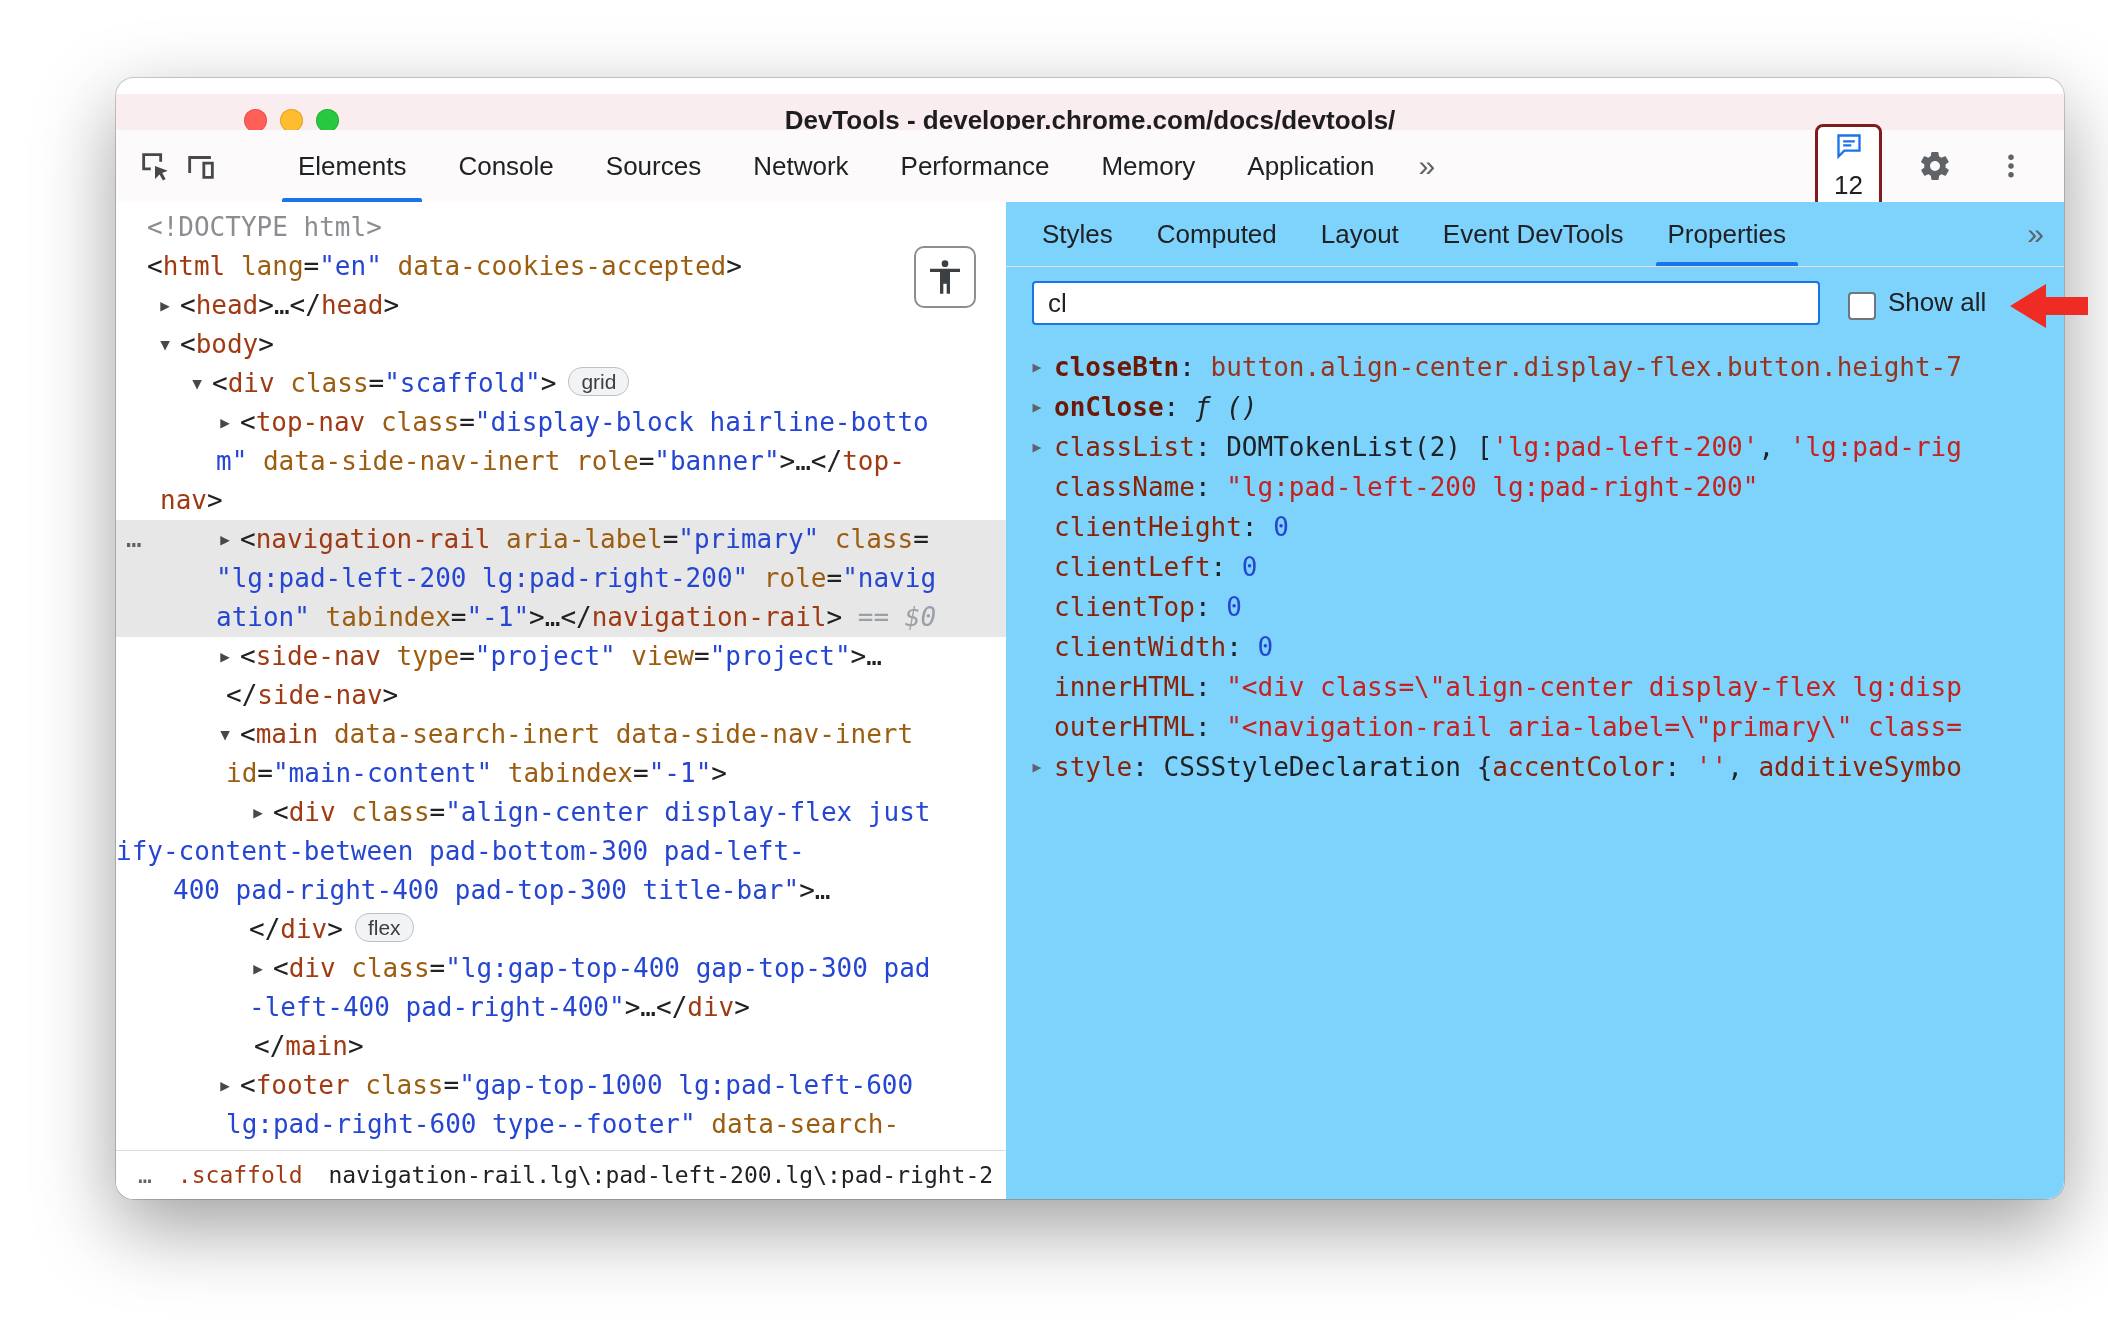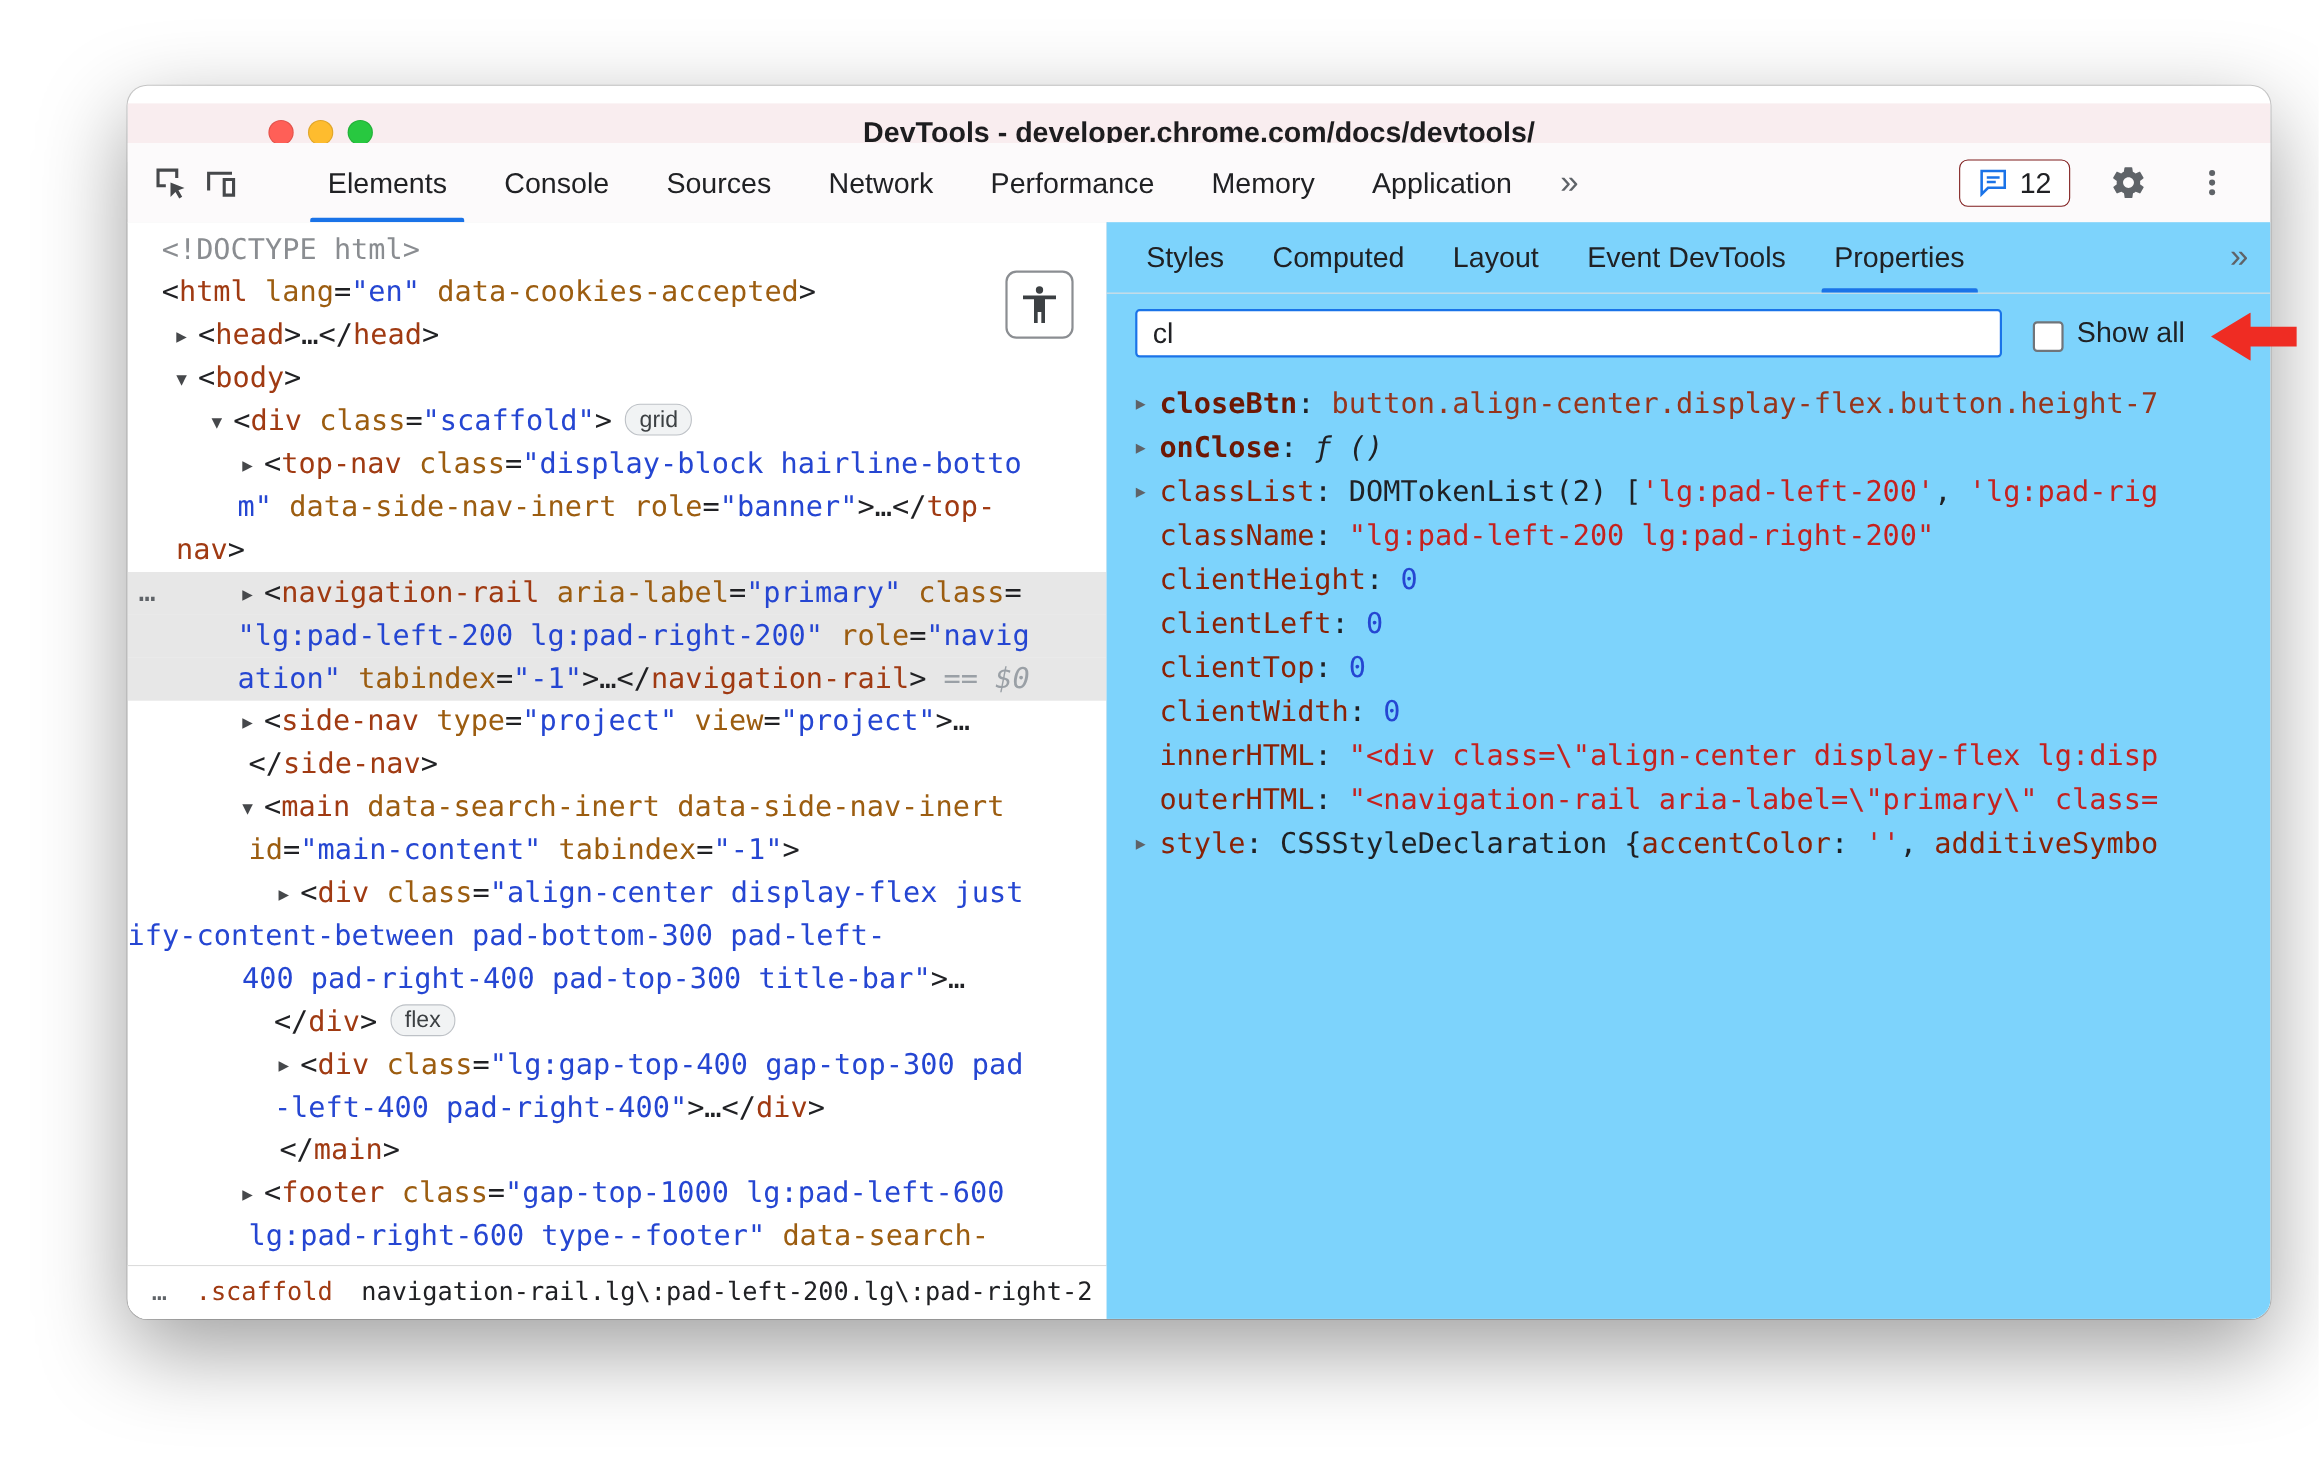--- a/index.html
+++ b/index.html
@@ -21,23 +21,23 @@
   .tbtn{border:none;background:transparent;padding:0;margin:0;display:flex;align-items:center;justify-content:center;
         width:46px;height:46px;cursor:pointer;}
   .tbtn:first-child{margin-left:16px;}
   .main-tabs{display:flex;height:72px;margin-left:48px;}
   .main-tab{position:relative;display:flex;align-items:center;height:100%;padding:0 26px;
             font-size:26px;color:#202124;cursor:pointer;white-space:nowrap;}
   .main-tab.selected::after{content:"";position:absolute;left:10px;right:10px;bottom:0;height:4px;
             background:#1a73e8;border-radius:2px 2px 0 0;}
   .more-chevron{font-size:30px;color:#5f6368;margin-left:18px;cursor:pointer;}
   .toolbar-right{position:absolute;right:30px;top:0;height:72px;display:flex;align-items:center;gap:30px;}
-  .issues-btn{display:flex;align-items:center;gap:10px;border:1px solid #7f1d1d;border-radius:8px;
+  .issues-btn{display:flex;align-items:center;gap:10px;border:3px solid #7f1d1d;border-radius:8px;
               background:#ffffff;padding:5px 16px;font-size:26px;color:#202124;cursor:pointer;
-              font-family:"Liberation Sans",sans-serif;}
+              font-family:"Liberation Sans",sans-serif;flex-direction:column;}
   
   .content{position:absolute;left:0;top:124px;right:0;bottom:0;background:#ffffff;}
   .elements-panel{position:absolute;left:0;top:0;width:890px;bottom:0;border-right:1px solid #d6d6d6;}
   .dom-tree{position:absolute;left:0;right:0;top:0;bottom:48px;overflow:hidden;padding-top:6px;
             font-family:"DejaVu Sans Mono", monospace;font-size:26px;}
   .dom-line{position:relative;height:39px;line-height:39px;white-space:pre;box-sizing:border-box;width:100%;}
   .dom-line.selected{background:#e7e7e7;}
   .marker{position:absolute;top:0;height:39px;width:26px;display:flex;align-items:center;justify-content:center;
           font-size:16px;color:#46484b;cursor:pointer;}
   .gutter{position:absolute;left:10px;top:0;height:39px;line-height:36px;color:#5f6368;font-size:26px;}
@@ -167,21 +167,21 @@
             <div class="dom-line" style="padding-left: 44px;"><span class="tk-tag">nav</span><span class="tk-punct">&gt;</span></div>
             <div class="dom-line selected" style="padding-left: 124px;"><span class="gutter">…</span><span class="marker" style="left: 96px;">▶</span><span class="tk-punct">&lt;</span><span class="tk-tag">navigation-rail</span><span class="tk-attr"> aria-label</span><span class="tk-punct">=</span><span class="tk-str">"primary"</span><span class="tk-attr"> class</span><span class="tk-punct">=</span></div>
             <div class="dom-line selected" style="padding-left: 100px;"><span class="tk-str">"lg:pad-left-200 lg:pad-right-200"</span><span class="tk-attr"> role</span><span class="tk-punct">=</span><span class="tk-str">"navig</span></div>
             <div class="dom-line selected" style="padding-left: 100px;"><span class="tk-str">ation"</span><span class="tk-attr"> tabindex</span><span class="tk-punct">=</span><span class="tk-str">"-1"</span><span class="tk-punct">&gt;…&lt;/</span><span class="tk-tag">navigation-rail</span><span class="tk-punct">&gt;</span><span class="tk-eq"> == </span><span class="tk-dollar">$0</span></div>
             <div class="dom-line" style="padding-left: 124px;"><span class="marker" style="left: 96px;">▶</span><span class="tk-punct">&lt;</span><span class="tk-tag">side-nav</span><span class="tk-attr"> type</span><span class="tk-punct">=</span><span class="tk-str">"project"</span><span class="tk-attr"> view</span><span class="tk-punct">=</span><span class="tk-str">"project"</span><span class="tk-punct">&gt;…</span></div>
             <div class="dom-line" style="padding-left: 110px;"><span class="tk-punct">&lt;/</span><span class="tk-tag">side-nav</span><span class="tk-punct">&gt;</span></div>
             <div class="dom-line" style="padding-left: 124px;"><span class="marker" style="left: 96px;">▼</span><span class="tk-punct">&lt;</span><span class="tk-tag">main</span><span class="tk-attr"> data-search-inert data-side-nav-inert</span></div>
             <div class="dom-line" style="padding-left: 110px;"><span class="tk-attr">id</span><span class="tk-punct">=</span><span class="tk-str">"main-content"</span><span class="tk-attr"> tabindex</span><span class="tk-punct">=</span><span class="tk-str">"-1"</span><span class="tk-punct">&gt;</span></div>
             <div class="dom-line" style="padding-left: 157px;"><span class="marker" style="left: 129px;">▶</span><span class="tk-punct">&lt;</span><span class="tk-tag">div</span><span class="tk-attr"> class</span><span class="tk-punct">=</span><span class="tk-str">"align-center display-flex just</span></div>
             <div class="dom-line" style=""><span class="tk-str">ify-content-between pad-bottom-300 pad-left-</span></div>
-            <div class="dom-line" style="padding-left: 104px;"><span class="tk-str">400 pad-right-400 pad-top-300 title-bar"</span><span class="tk-punct">&gt;…</span></div>
+            <div class="dom-line" style="padding-left: 57px;"><span class="tk-str">400 pad-right-400 pad-top-300 title-bar"</span><span class="tk-punct">&gt;…</span></div>
             <div class="dom-line" style="padding-left: 133px;"><span class="tk-punct">&lt;/</span><span class="tk-tag">div</span><span class="tk-punct">&gt;</span><span class="badge">flex</span></div>
             <div class="dom-line" style="padding-left: 157px;"><span class="marker" style="left: 129px;">▶</span><span class="tk-punct">&lt;</span><span class="tk-tag">div</span><span class="tk-attr"> class</span><span class="tk-punct">=</span><span class="tk-str">"lg:gap-top-400 gap-top-300 pad</span></div>
             <div class="dom-line" style="padding-left: 133px;"><span class="tk-str">-left-400 pad-right-400"</span><span class="tk-punct">&gt;…&lt;/</span><span class="tk-tag">div</span><span class="tk-punct">&gt;</span></div>
             <div class="dom-line" style="padding-left: 138px;"><span class="tk-punct">&lt;/</span><span class="tk-tag">main</span><span class="tk-punct">&gt;</span></div>
             <div class="dom-line" style="padding-left: 124px;"><span class="marker" style="left: 96px;">▶</span><span class="tk-punct">&lt;</span><span class="tk-tag">footer</span><span class="tk-attr"> class</span><span class="tk-punct">=</span><span class="tk-str">"gap-top-1000 lg:pad-left-600</span></div>
             <div class="dom-line" style="padding-left: 110px;"><span class="tk-str">lg:pad-right-600 type--footer"</span><span class="tk-attr"> data-search-</span></div>
           </div>
         <div class="crumbs" id="breadcrumbs">
             <span class="crumb-dim">…</span>
             <span class="crumb-accent">.scaffold</span>

